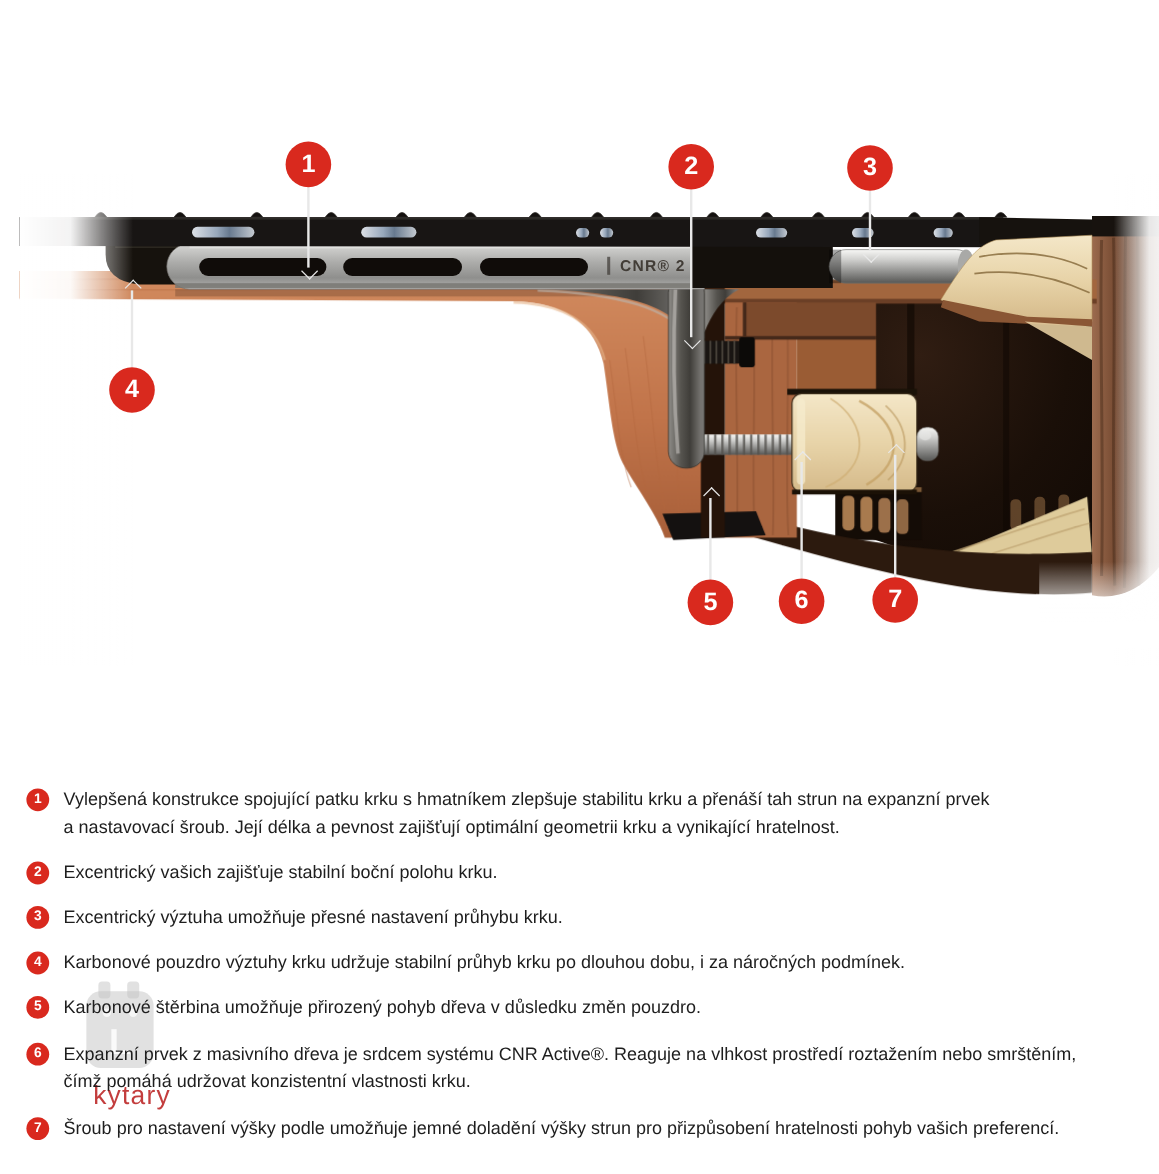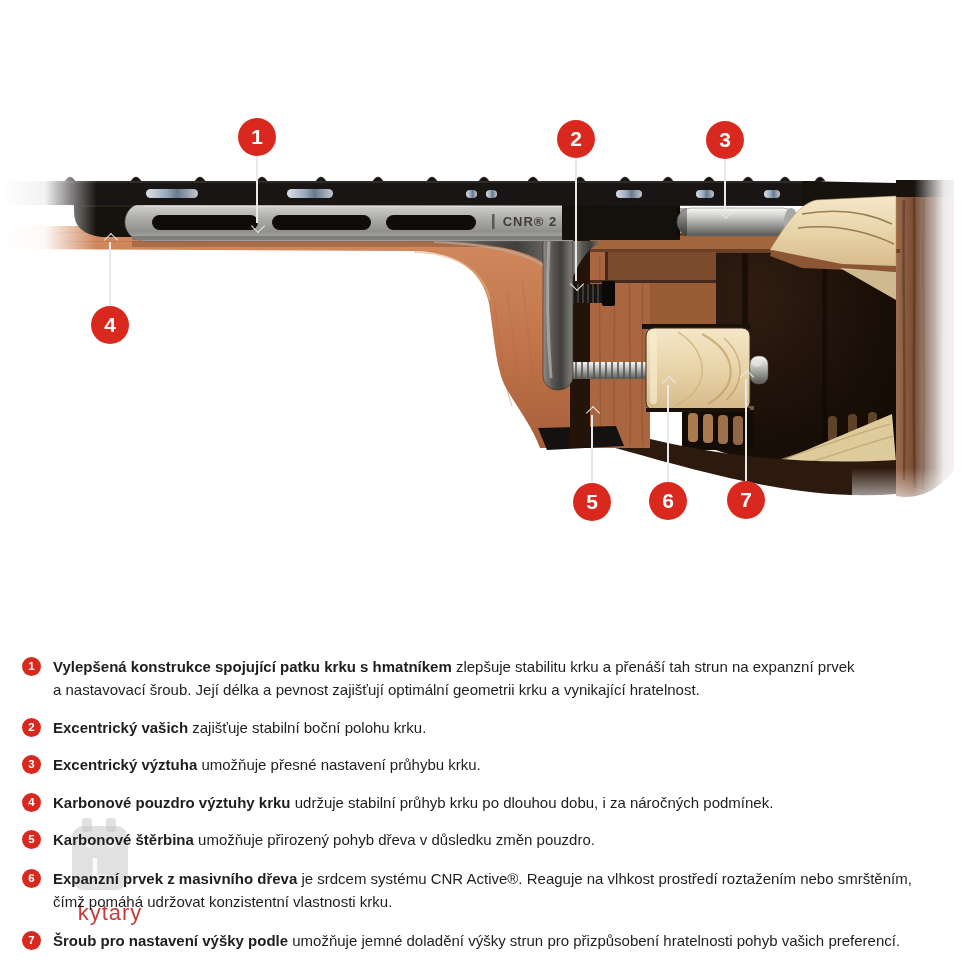--- a/index.html
+++ b/index.html
@@ -1,42 +1,42 @@
 <!DOCTYPE html>
 <html><head>
 <meta charset="utf-8">
 <style>
   html,body{margin:0;padding:0;}
   body{
     width:966px;height:978px;position:relative;background:#fff;overflow:hidden;
     font-family:"Liberation Sans","DejaVu Sans",sans-serif;color:var(--ink,#1e1e1e);
     --red:#d9291e; --line:#e8e8e8; --ink:#1e1e1e;
   }
-  .illustration{position:absolute;left:2px;top:0;width:905px;height:560px;}
+  .illustration{position:absolute;left:16px;top:0;width:905px;height:560px;}
   .illustration svg{display:block;}
   .callout-layer{position:absolute;left:0;top:0;width:966px;height:560px;pointer-events:none;}
   .co-line{position:absolute;width:1.5px;background:var(--line);}
   .co-chev{position:absolute;width:9px;height:9px;
     border-right:1.6px solid var(--line);border-bottom:1.6px solid var(--line);}
   .co-chev.down{transform:rotate(45deg);}
   .co-chev.up{transform:rotate(-135deg);}
   .co-circle{position:absolute;width:38px;height:38px;border-radius:50%;
     background:var(--red);color:#fff;font-size:21px;font-weight:700;
     display:flex;align-items:center;justify-content:center;}
   
   .watermark{position:absolute;left:46px;top:816px;width:130px;height:112px;}
   .wm-text{position:absolute;left:4px;top:84px;width:120px;text-align:center;
     font-size:22px;color:#b91c1c;opacity:.85;letter-spacing:1px;}
   
   .legend{position:absolute;left:0;top:0;width:966px;height:978px;}
   .li{position:absolute;left:22px;display:flex;align-items:flex-start;}
   .badge{flex:0 0 19px;width:19px;height:19px;border-radius:50%;background:var(--red);
     color:#fff;font-size:11.5px;font-weight:700;line-height:19px;text-align:center;margin-top:2px;}
   .li p{margin:0 0 0 12px;font-size:15px;line-height:23px;white-space:nowrap;}
-  .li p .b{font-weight:700;}
+  .li p .b{font-weight:400;}
 </style>
 </head>
 <body style="--red: #d9291e; --line: #e8e8e8; --ink: #1e1e1e;">
 
 <div class="illustration">
 <svg width="966" height="560" viewBox="0 0 966 560">
   <defs>
     <linearGradient id="metalBar" x1="0" y1="0" x2="0" y2="1">
       <stop offset="0" stop-color="#d8d8d6"></stop>
           <stop offset="0.4" stop-color="#adadab"></stop>

